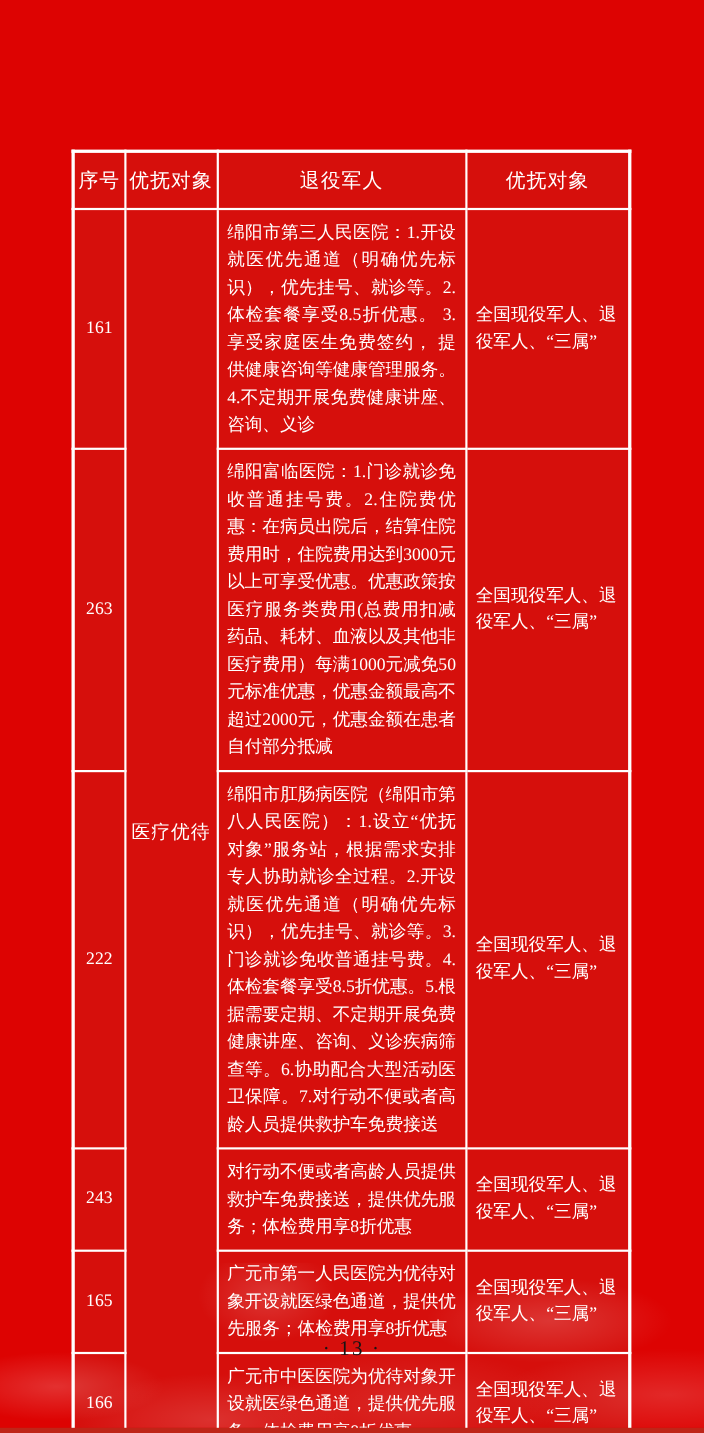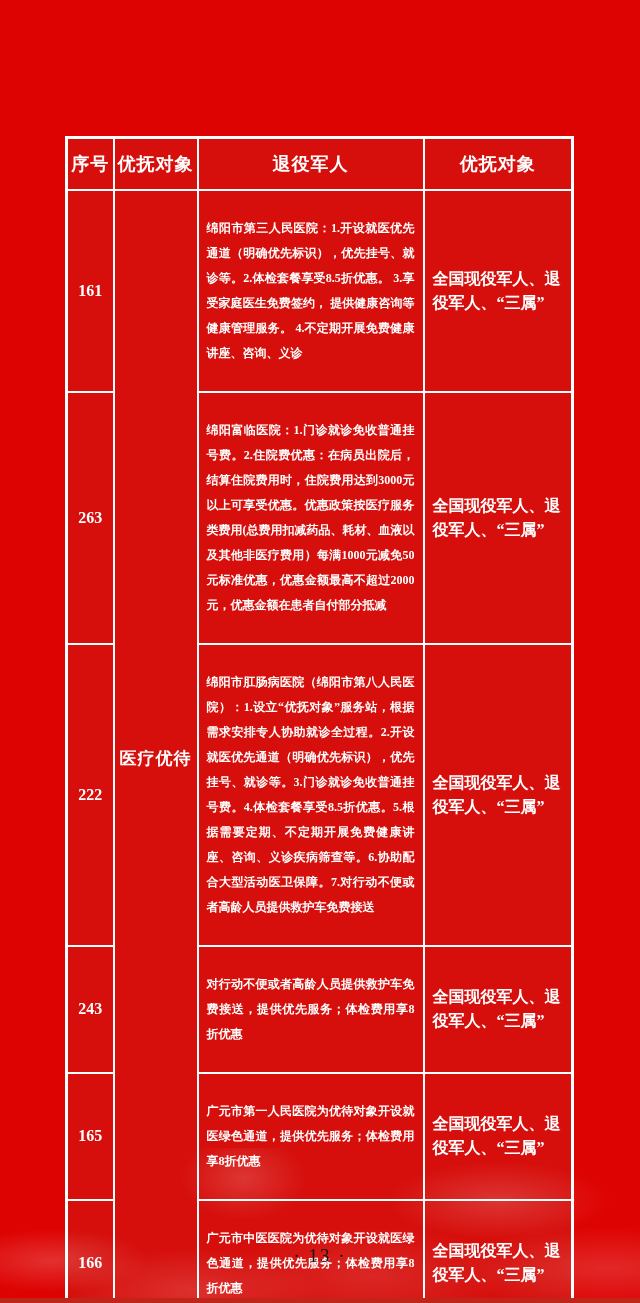--- a/index.html
+++ b/index.html
@@ -33,21 +33,21 @@
   }
   table.benefits{
     position:absolute;left:65px;top:136px;width:507px;
     border-collapse:collapse;table-layout:fixed;
     border:3px solid var(--border);
     color:var(--text);
   }
   table.benefits th, table.benefits td{
     border:2px solid var(--border);
     background:var(--table_red);
-    font-weight:bold;
+    font-weight:normal;
     vertical-align:middle;
     overflow:hidden;
   }
   col.c-num{width:47px;}
   col.c-cat{width:84px;}
   col.c-policy{width:226px;}
   col.c-target{width:149px;}
   tr.hdr{height:52px;}
   tr.r0{height:200px;}
   tr.r1{height:238px;}
@@ -55,33 +55,32 @@
   tr.r3{height:91px;}
   tr.r4{height:84px;}
   tr.r5{height:92px;}
   th.hcell{font-size:18px;letter-spacing:1px;text-align:center;}
   td.num{
     text-align:center;font-size:16px;font-weight:normal;
     font-family:"Liberation Serif","DejaVu Serif",serif;
   }
   td.category{text-align:center;font-size:17px;letter-spacing:1px;}
   td.policy{
-    padding:25px 8px;text-align:justify;text-justify:inter-ideograph;
-    font-size:12px;line-height:25px;
+    padding:8px 8px;text-align:justify;text-justify:inter-ideograph;
+    font-size:16px;line-height:25px;
   }
   td.target{
     padding:6px 8px;text-align:left;
     font-size:16px;line-height:24px;
   }
   .footer{
     position:absolute;left:0;top:1216px;width:640px;text-align:center;
     color:var(--page_number_text);
     font-size:19px;letter-spacing:2px;
     font-family:"Liberation Serif","DejaVu Serif",serif;
-    margin-top:29px;
   }
 </style>
 </head>
 <body>
 
 <table class="benefits">
   <colgroup>
     <col class="c-num">
       <col class="c-cat">
       <col class="c-policy">

